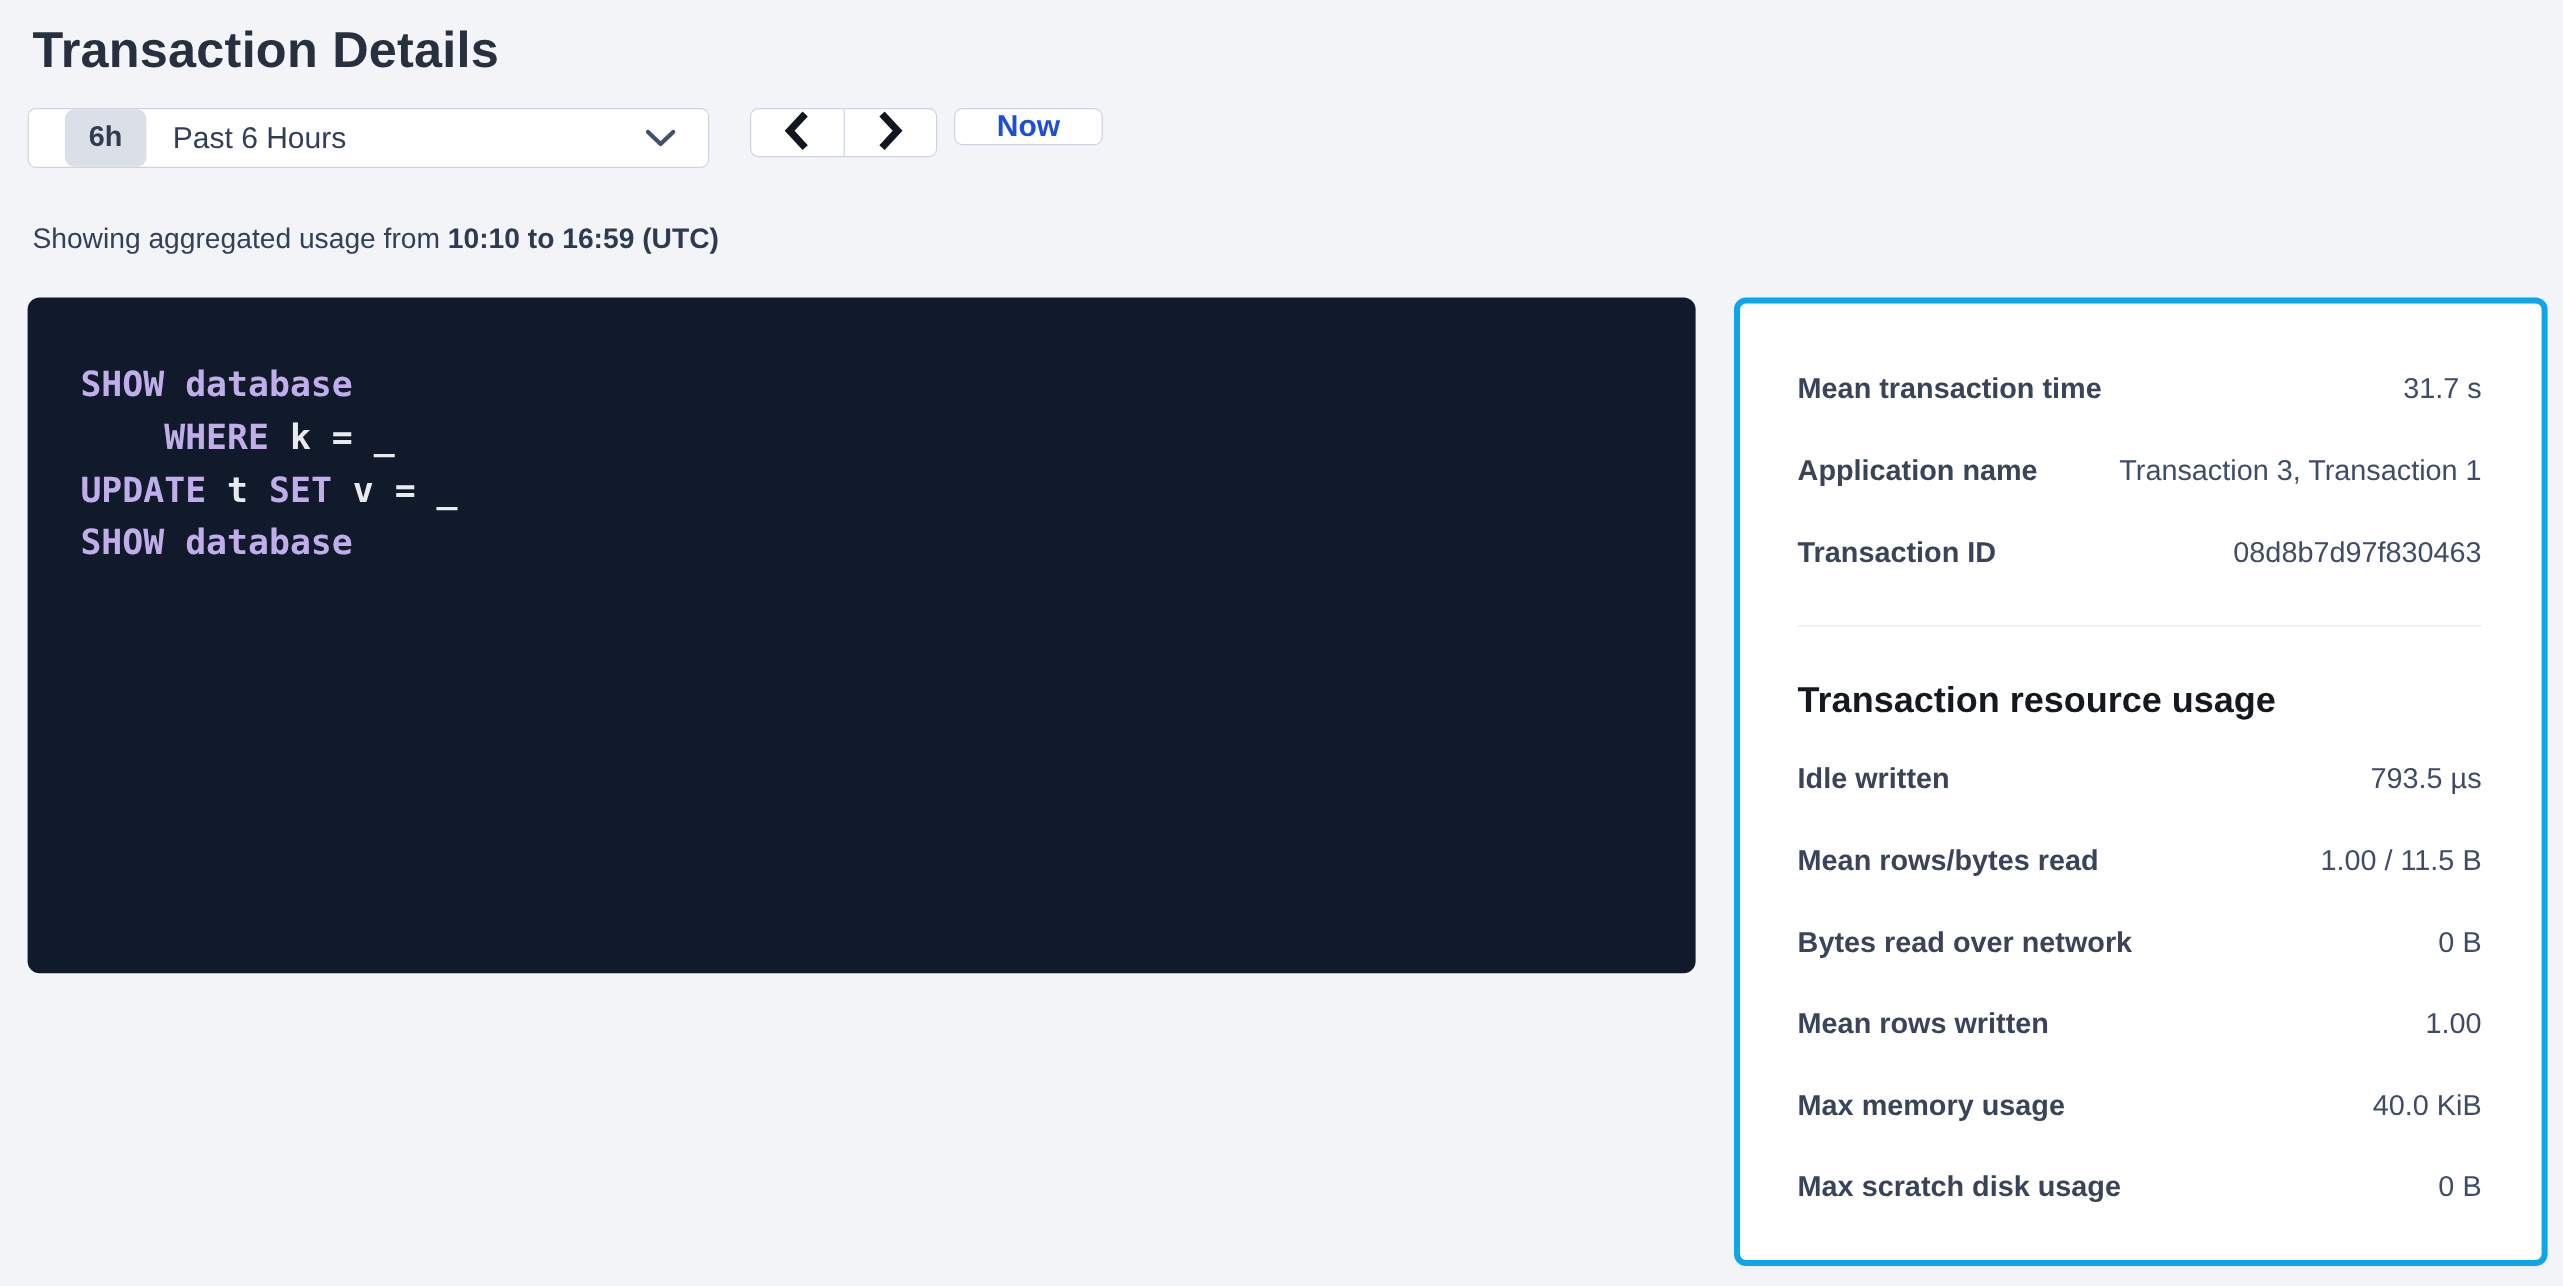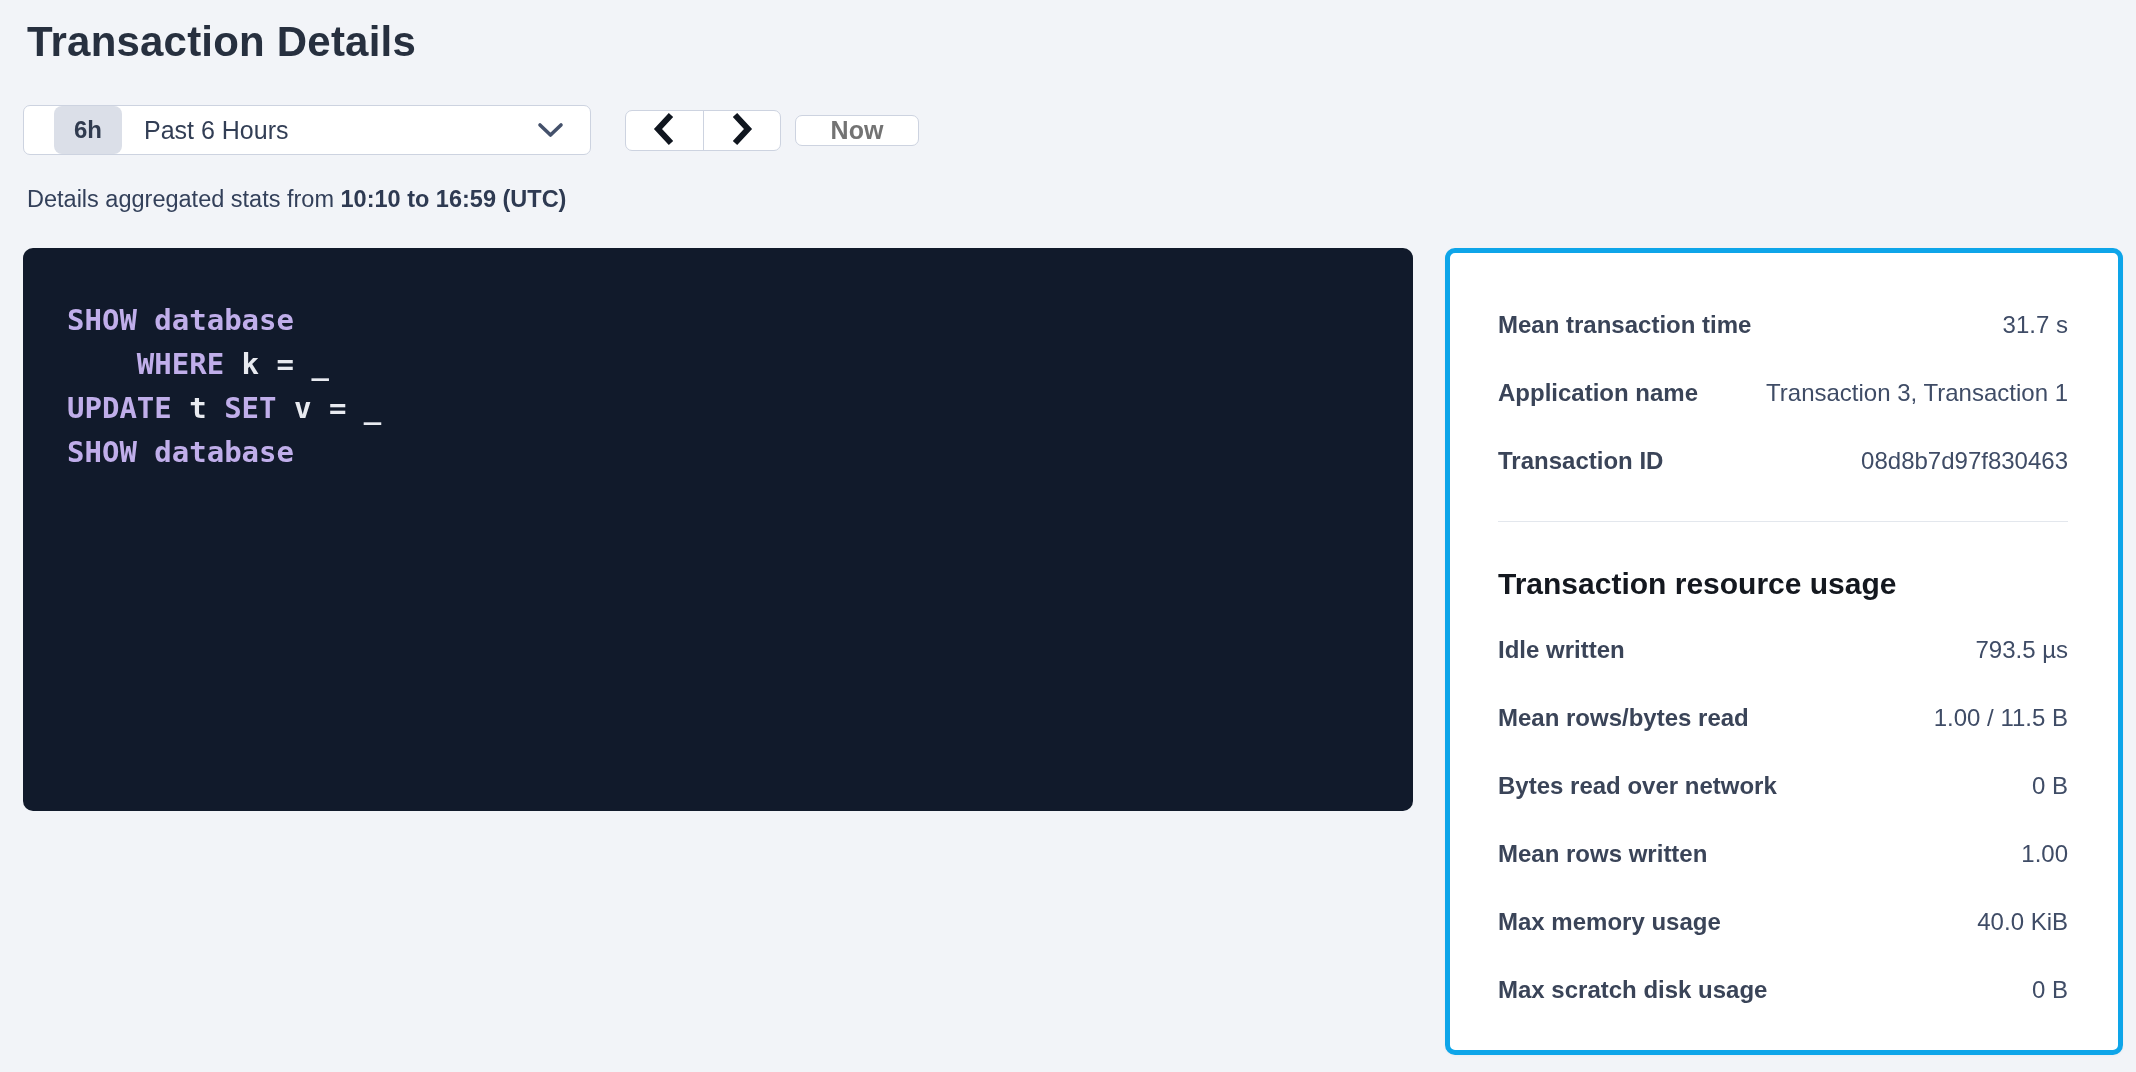--- a/index.html
+++ b/index.html
@@ -18,21 +18,21 @@
     font-size: 42px;
     font-weight: 700;
     color: #27303f;
     line-height: 48px;
     letter-spacing: 0.2px;
   }
 
   
   .controls {
     display: flex;
-    align-items: center;
+    align-items: flex-start;
     margin-top: 24px;
     height: 80px;
   }
   .btn-surface {
     background: #ffffff;
     border: 1.5px solid #cdd3e0;
     border-radius: 7px;
   }
   .time-dropdown {
     width: 568px;
@@ -78,21 +78,21 @@
   }
   .arrow-btn + .arrow-btn { border-left: 1.5px solid #cdd3e0; }
 
   .now-button {
     width: 124px;
     display: flex;
     align-items: center;
     justify-content: center;
     font-size: 25px;
     font-weight: 700;
-    color: #737373;
+    color: #1d4ed8;
     cursor: pointer;
   }
 
   
   .stats-line {
     margin-top: 16px;
     margin-left: 4px;
     font-size: 23.5px;
     color: #33405a;
     line-height: 26px;
@@ -202,21 +202,21 @@
             <polyline points="6,4 19,18 6,32" stroke="#10161f" stroke-width="6" stroke-linecap="butt" stroke-linejoin="miter"></polyline>
           </svg>
         </span>
       </button>
     </div>
 
     <div class="btn-surface now-button">Now</div>
 
   </div>
 
-  <div class="stats-line"><span>Details aggregated stats from </span><b>10:10 to 16:59 (UTC)</b></div>
+  <div class="stats-line"><span>Showing aggregated usage from </span><b>10:10 to 16:59 (UTC)</b></div>
 
   <div class="main-row">
 
     <div class="sql-box">
       <div class="code-line"><span class="kw">SHOW database</span></div>
       <div class="code-line"><span class="plain">    </span><span class="kw">WHERE</span><span class="plain"> k = _</span></div>
       <div class="code-line"><span class="kw">UPDATE</span><span class="plain"> t </span><span class="kw">SET</span><span class="plain"> v = _</span></div>
       <div class="code-line"><span class="kw">SHOW database</span></div>
     </div>
 

